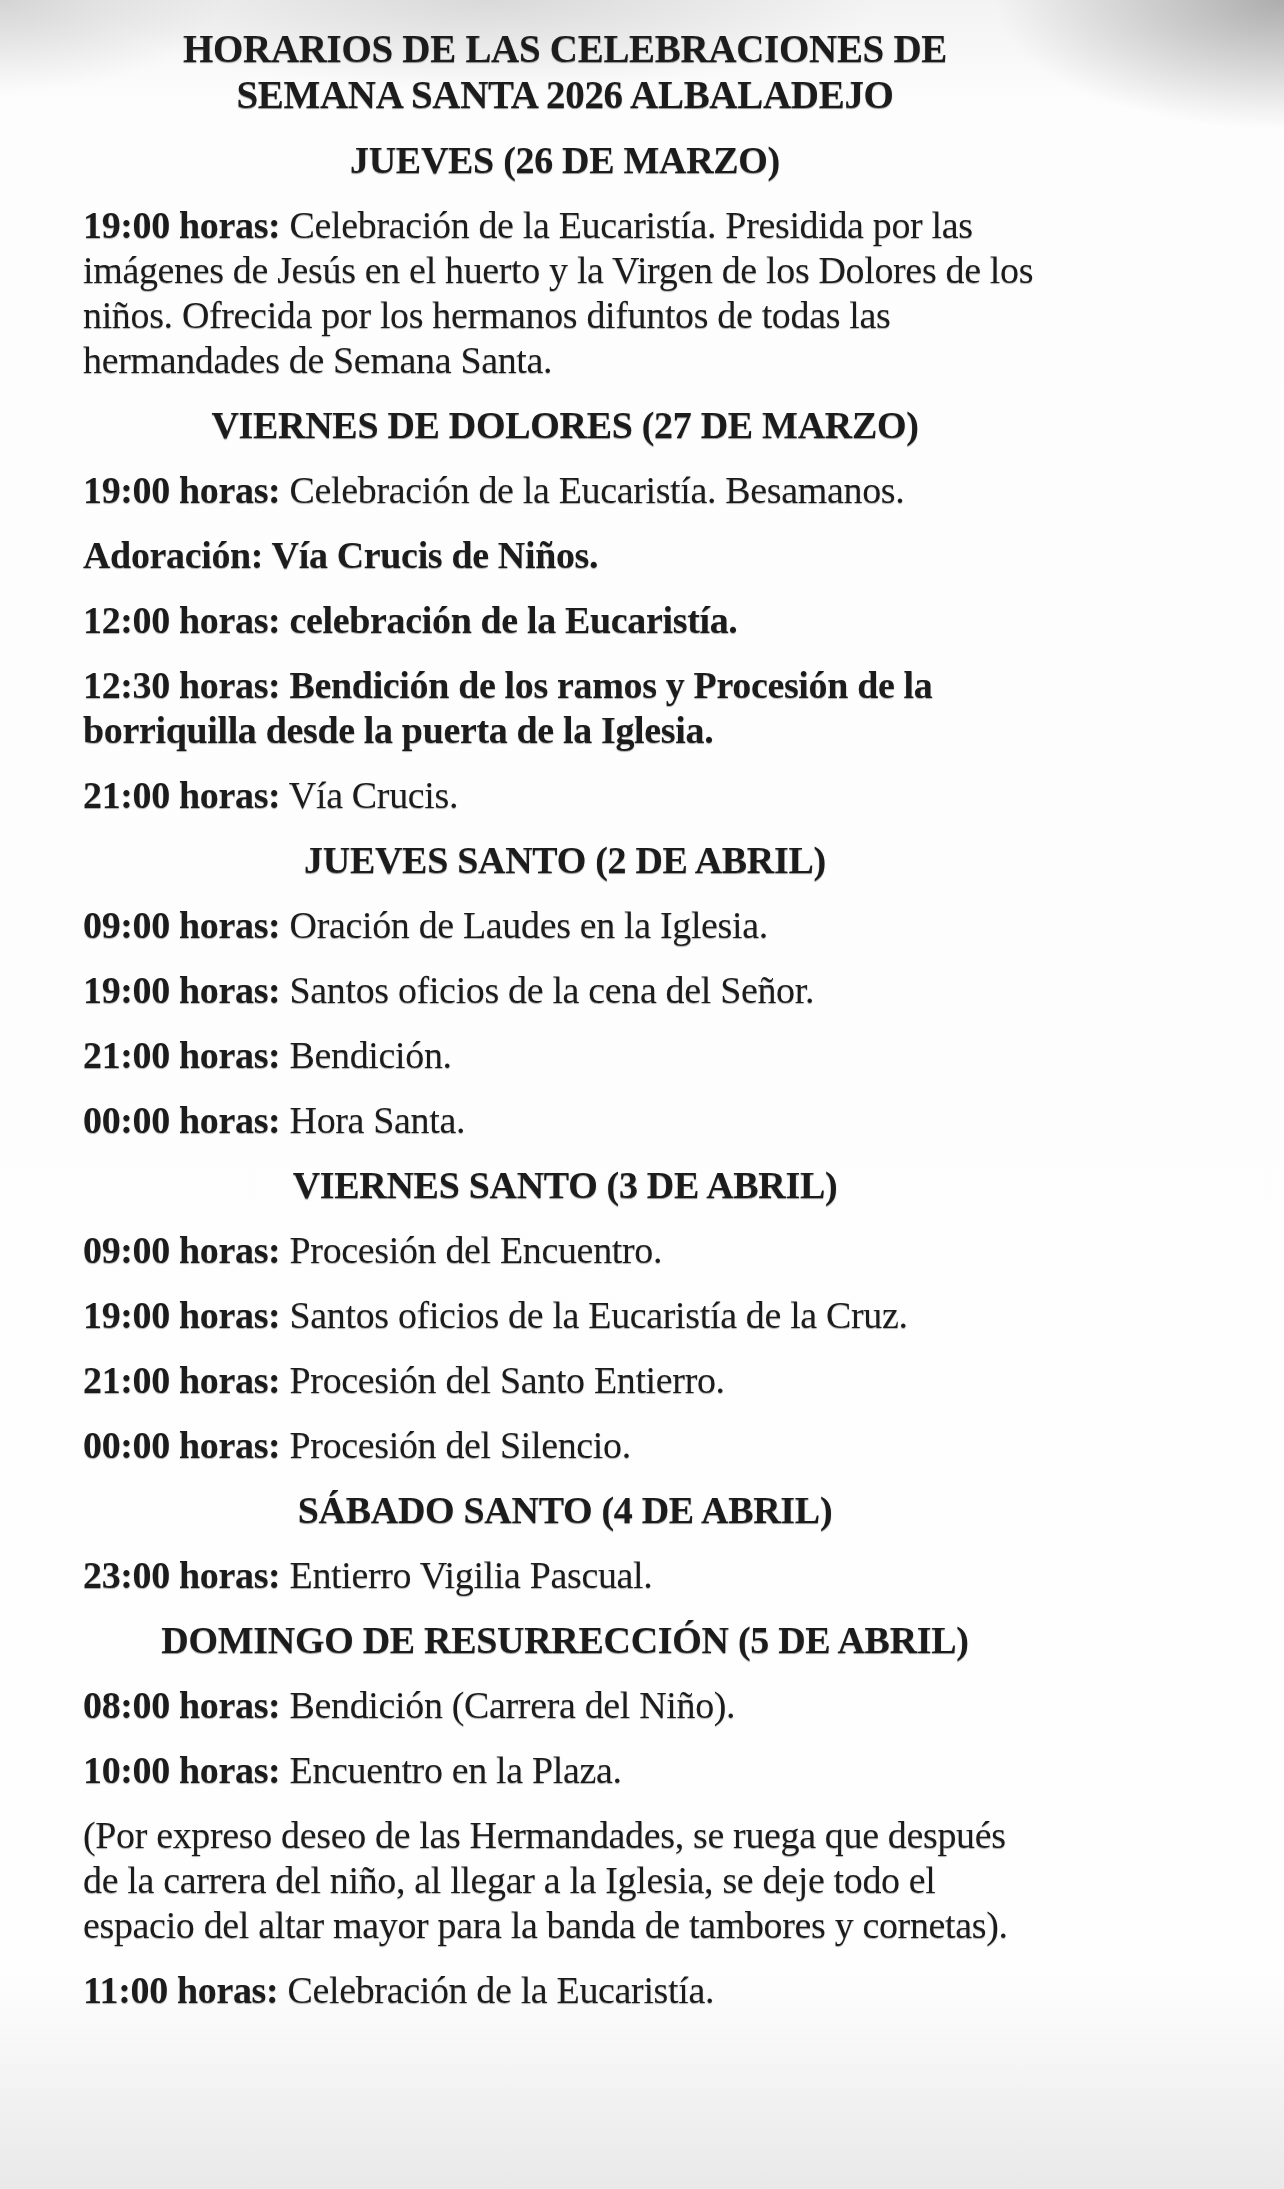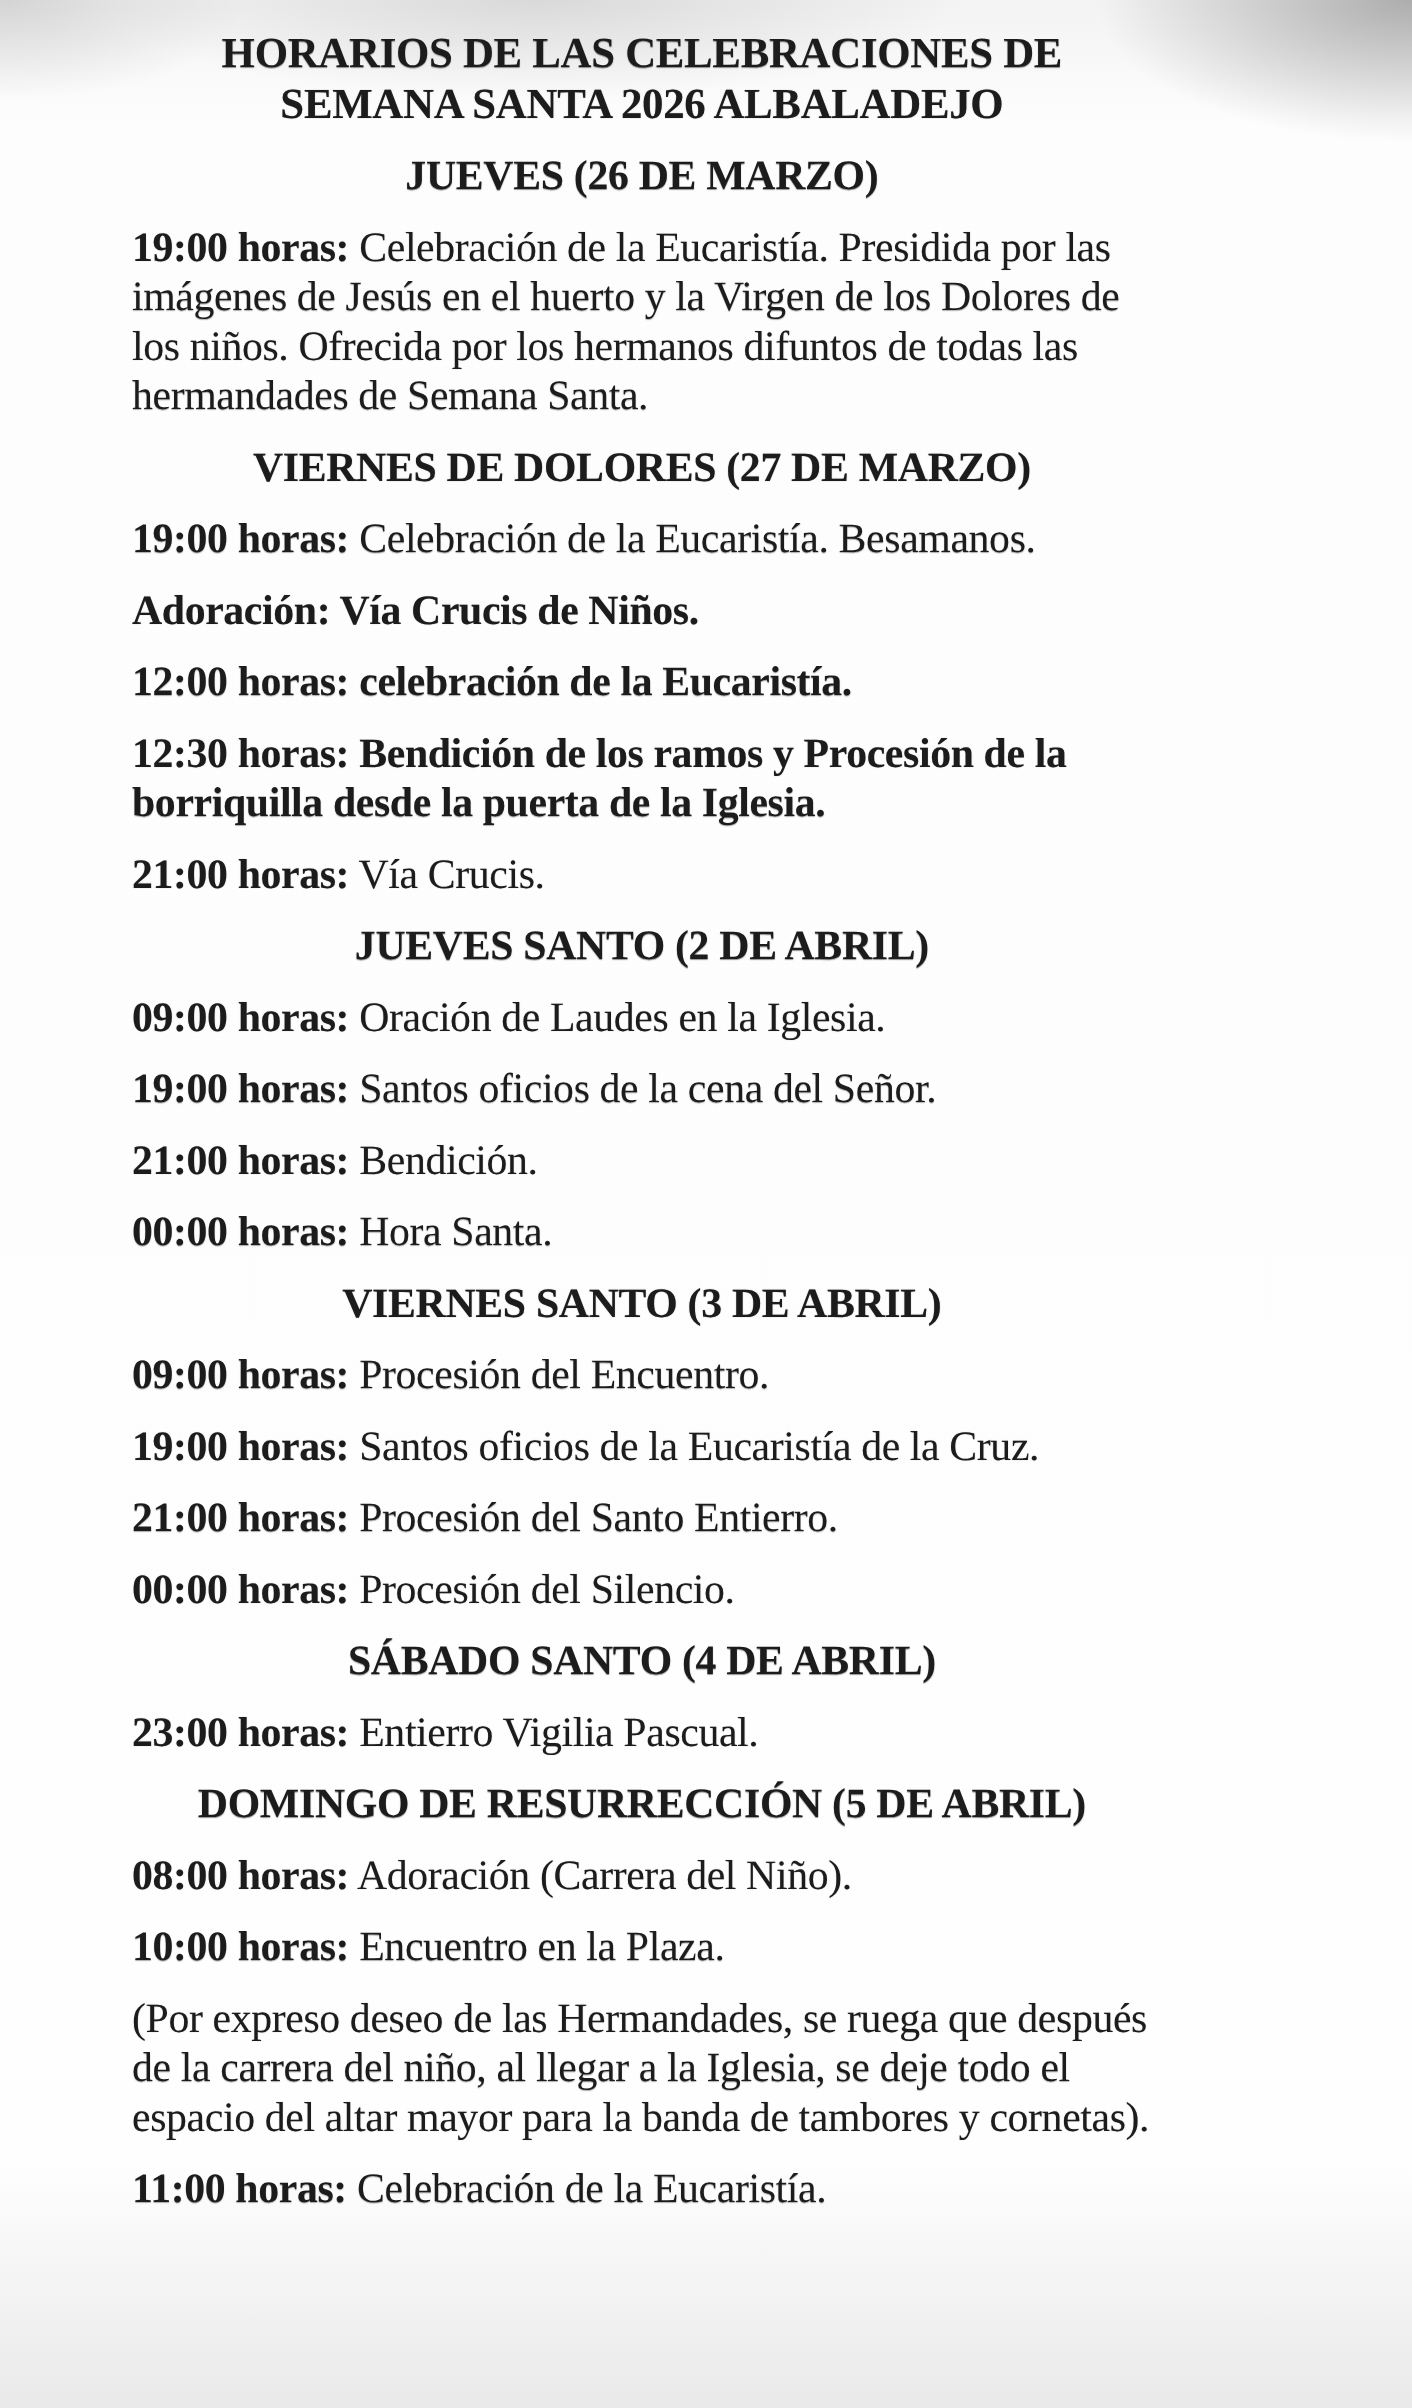--- a/index.html
+++ b/index.html
@@ -17,21 +17,21 @@
     background:
       radial-gradient(ellipse 400px 180px at 100% 0%, rgba(115,115,115,0.55), rgba(115,115,115,0) 72%),
       radial-gradient(ellipse 520px 120px at 38% 0%, rgba(150,150,150,0.28), rgba(150,150,150,0) 75%),
       radial-gradient(ellipse 320px 130px at 0% 0%, rgba(140,140,140,0.30), rgba(140,140,140,0) 70%),
       linear-gradient(180deg, #f3f3f3 0%, #fdfdfd 5%, #fefefe 90%, #e9e9e9 100%);
   }
   .page {
     box-sizing: border-box;
     width: 1207px;
     height: 2189px;
-    padding: 26px 160px 0 120px;
+    padding: 26px 160px 0 83px;
   }
   .doc-title {
     text-align: center;
     font-weight: 700;
     font-size: 39px;
     line-height: 46px;
     letter-spacing: -0.3px;
     margin: 0 0 20px 0;
     text-shadow: 0 0.5px 1px rgba(55,55,55,0.55);
   }
@@ -116,21 +116,21 @@
 
   <section class="day">
     <h2 class="day-header">SÁBADO SANTO (4 DE ABRIL)</h2>
 
   <p class="entry"><strong class="time">23:00 horas:</strong><span class="desc"> Entierro Vigilia Pascual.</span></p>
 </section>
 
   <section class="day">
     <h2 class="day-header">DOMINGO DE RESURRECCIÓN (5 DE ABRIL)</h2>
 
-  <p class="entry"><strong class="time">08:00 horas:</strong><span class="desc"> Adoración (Carrera del Niño).</span></p>
+  <p class="entry"><strong class="time">08:00 horas:</strong><span class="desc"> Bendición (Carrera del Niño).</span></p>
 
   <p class="entry"><strong class="time">10:00 horas:</strong><span class="desc"> Encuentro en la Plaza.</span></p>
 
   <p class="entry"><span class="desc">(Por expreso deseo de las Hermandades, se ruega que después de la carrera del niño, al llegar a la Iglesia, se deje todo el espacio del altar mayor para la banda de tambores y cornetas).</span></p>
 
   <p class="entry"><strong class="time">11:00 horas:</strong><span class="desc"> Celebración de la Eucaristía.</span></p>
 </section>
 </main>
 </div>
 

